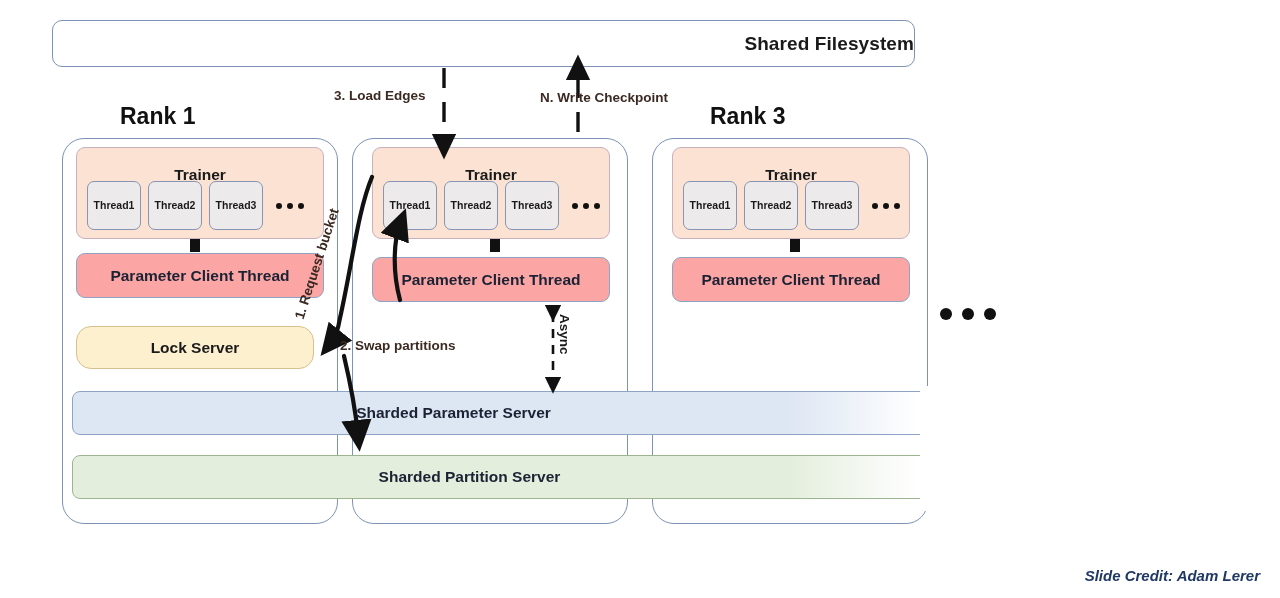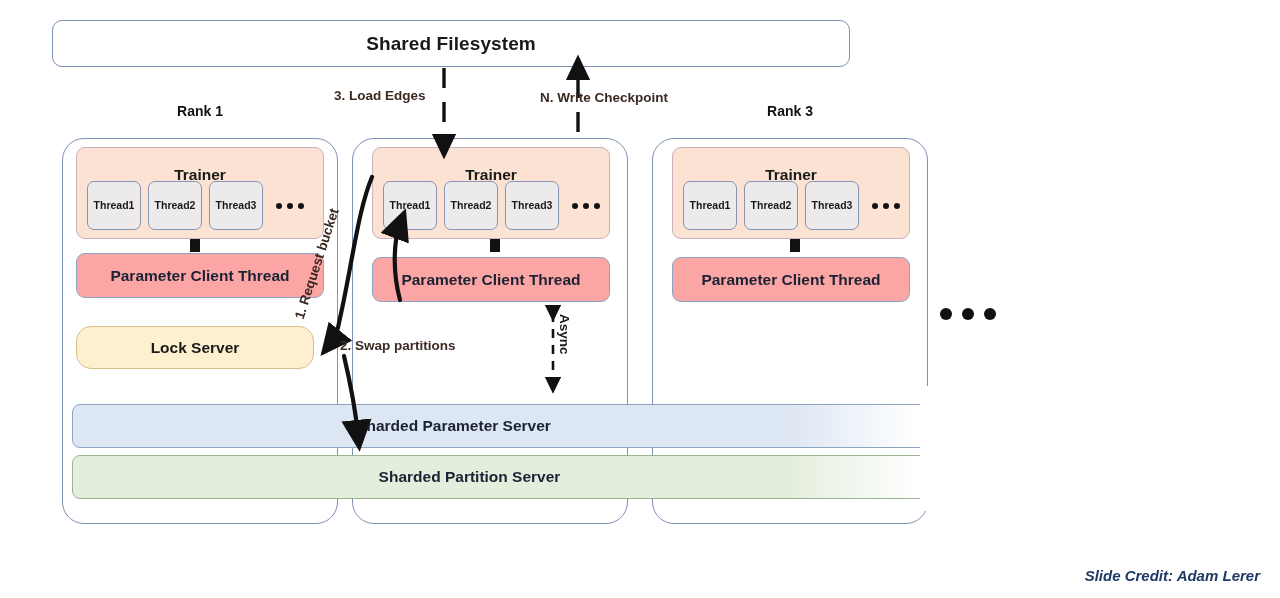--- a/index.html
+++ b/index.html
@@ -9,30 +9,29 @@
     font-family:"Liberation Sans", sans-serif;
     color:#111;
     overflow:hidden;
     position:relative;
   }
   #stage{position:absolute;left:0;top:0;width:1280px;height:598px;}
   .abs{position:absolute;box-sizing:border-box;}
 
   
   .fsbox{
-    left:52px;top:20px;width:798px;height:47px;
+    left:52px;top:20px;width:863px;height:47px;
     border:1.6px solid #7d92b5;border-radius:10px;background:#fff;
-    display:flex;align-items:center;justify-content:center;
+    display:flex;align-items:center;justify-content:flex-end;
     font-size:19px;font-weight:700;color:#1a1a1a;letter-spacing:.1px;
   }
 
   
   .ranklabel{
-    font-size:14px;font-weight:700;color:#111;
-    text-align:center;
+    font-size:23px;font-weight:700;color:#111;
   }
 
   
   .rankpanel{
     border:1.6px solid #7d92b5;border-radius:22px;background:#fff;
     top:138px;height:386px;
   }
 
   
   .trainer{
@@ -80,21 +79,21 @@
   
   .bar{
     border:1.3px solid #8ea4c4;border-radius:8px;
     left:72px;width:873px;height:44px;
     display:flex;align-items:center;justify-content:center;
     font-size:15.5px;font-weight:700;color:#1a2233;
     overflow:hidden;
   }
   .bar span{position:relative;left:-55px;}
   .bar-param{
-    top:404px;
+    top:391px;
     background:linear-gradient(to right,#dde6f3 0%,#dde6f3 82%,rgba(221,230,243,0) 97%);
     border-color:#8ea4c4;
   }
   .bar-part{
     top:455px;
     background:linear-gradient(to right,#e3eedc 0%,#e3eedc 82%,rgba(227,238,220,0) 97%);
     border-color:#9db58f;
     padding-left:32px;
   }
   .bar-mask{

